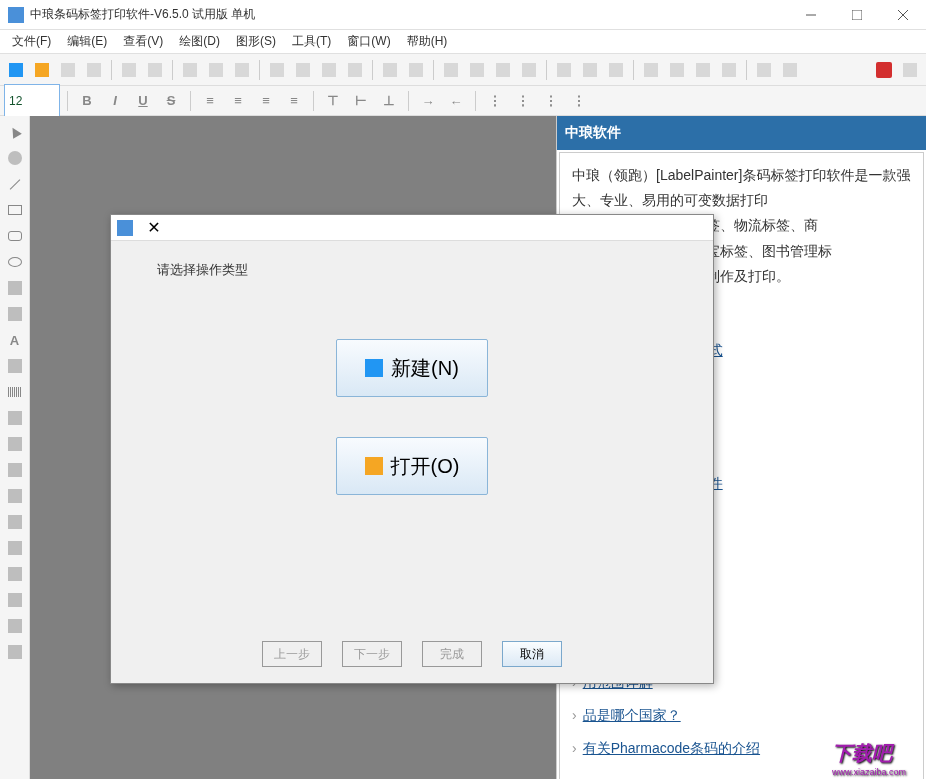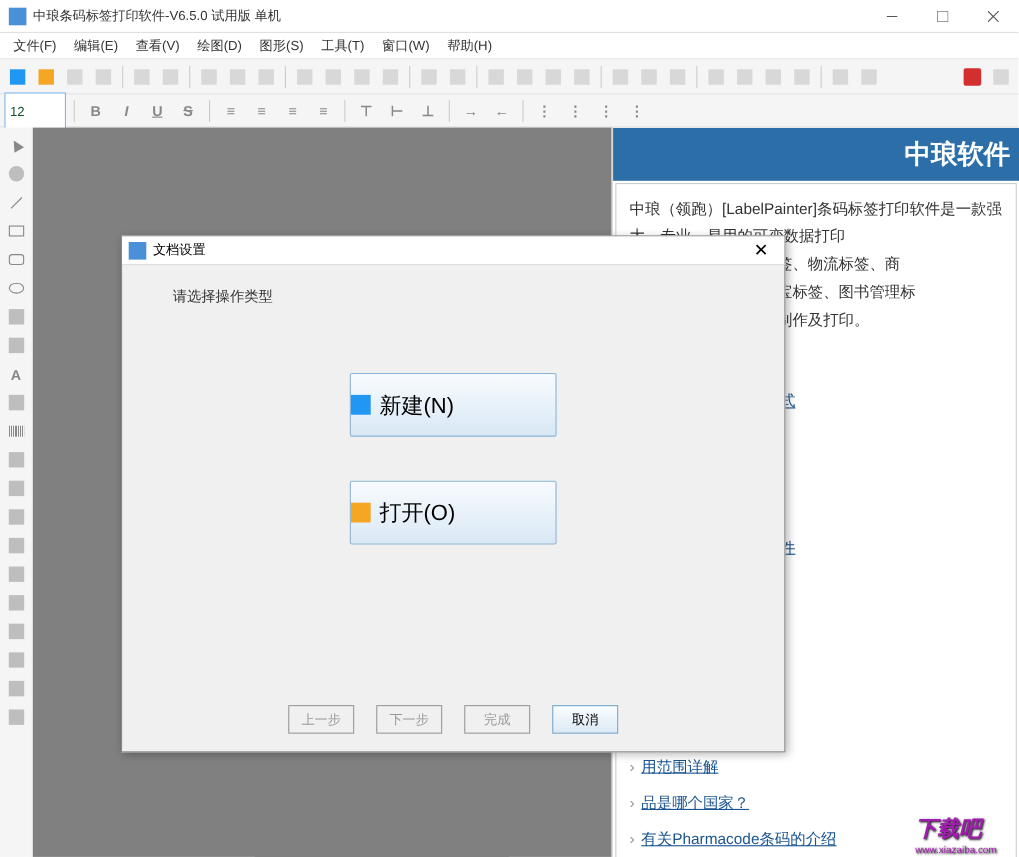--- a/index.html
+++ b/index.html
@@ -36,39 +36,39 @@
 
 .main { display: flex; height: calc(100% - 116px); }
 .left-tools { width: 30px; background: #f5f5f5; border-right: 1px solid #ddd; display: flex; flex-direction: column; padding: 4px 0; gap: 2px; }
 .lt-btn { width: 24px; height: 24px; margin: 0 auto; display: flex; align-items: center; justify-content: center; cursor: pointer; }
 .lt-icon { width: 14px; height: 14px; background: #999; opacity: 0.6; }
 .lt-arrow { width: 0; height: 0; border-left: 5px solid transparent; border-right: 5px solid transparent; border-bottom: 10px solid #888; }
 
 .canvas-area { flex: 1; background: #808080; position: relative; }
 
 .side-panel { width: 370px; background: #fff; border-left: 1px solid #ccc; overflow-y: auto; position: relative; }
-.panel-header { background: #2c6fa8; color: #fff; text-align: right; padding: 8px; font-size: 24px; font-weight: bold; }
+.panel-header { background: #2c6fa8; color: #fff; text-align: left; padding: 8px; font-size: 14px; font-weight: bold; }
 .panel-body { padding: 10px 12px; font-size: 14px; line-height: 1.8; border: 1px solid #ccc; margin: 2px; }
 .panel-desc { color: #333; margin-bottom: 12px; }
 .link-list { list-style: none; }
 .link-list li { padding: 4px 0; color: #666; }
 .link-list li::before { content: "›"; margin-right: 6px; color: #999; }
 .link-list a { color: #1a5490; text-decoration: underline; }
 
 
 .dialog-backdrop { position: absolute; top: 0; left: 0; right: 0; bottom: 0; pointer-events: none; }
 .dialog { position: absolute; left: 110px; top: 214px; width: 604px; height: 470px; background: #f0f0f0; border: 1px solid #888; box-shadow: 2px 2px 8px rgba(0,0,0,0.3); pointer-events: auto; }
 .dialog-titlebar { height: 26px; display: flex; align-items: center; padding: 0 6px; background: #fff; border-bottom: 1px solid #ddd; }
 .dialog-titlebar-icon { width: 16px; height: 16px; background: #4a90d9; margin-right: 6px; }
 .dialog-title { font-size: 12px; flex: 1; }
 .dialog-close { width: 30px; height: 24px; display: flex; align-items: center; justify-content: center; cursor: pointer; font-size: 16px; }
 .dialog-body { padding: 20px 46px; }
 .dialog-prompt { font-size: 13px; color: #333; margin-bottom: 60px; }
 .big-buttons { display: flex; flex-direction: column; align-items: center; gap: 40px; }
-.big-btn { width: 188px; height: 58px; background: linear-gradient(#f8fbfe, #d9e8f5); border: 1px solid #8ab5d8; display: flex; align-items: center; gap: 8px; font-size: 20px; cursor: pointer; border-radius: 2px; }
+.big-btn { width: 152px; height: 58px; background: linear-gradient(#f8fbfe, #d9e8f5); border: 1px solid #8ab5d8; display: flex; align-items: center; justify-content: center; gap: 8px; font-size: 20px; cursor: pointer; border-radius: 2px; }
 .big-icon-new { width: 18px; height: 18px; background: #2196f3; }
 .big-icon-open { width: 18px; height: 18px; background: #f5a623; }
 .dialog-footer { position: absolute; bottom: 16px; left: 0; right: 0; display: flex; justify-content: center; gap: 20px; }
 .dlg-btn { width: 60px; height: 26px; border: 1px solid #999; background: #f0f0f0; font-size: 12px; cursor: pointer; }
 .dlg-btn:disabled { color: #999; cursor: default; }
 .dlg-btn.primary { background: linear-gradient(#fafdff, #dce9f5); border-color: #7ba8cc; }
 
 
 .watermark { position: absolute; right: 20px; bottom: 2px; color: #a21caf; font-size: 20px; font-weight: bold; text-shadow: 1px 1px 2px #000; font-style: italic; }
 </style>
@@ -331,21 +331,20 @@
         <li></li>
       </ul>
     </div>
   </div>
 </div>
 
 <div class="dialog-backdrop">
   <div class="dialog">
     <div class="dialog-titlebar">
       <div class="dialog-titlebar-icon"></div>
-      <div class="dialog-title">文档设置</div>
       <div class="dialog-close">✕</div>
     </div>
     <div class="dialog-body">
       <div class="dialog-prompt">请选择操作类型</div>
       <div class="big-buttons">
         <div class="big-btn">
           <div class="big-icon-new"></div>
           <span>新建(N)</span>
         </div>
         <div class="big-btn">

